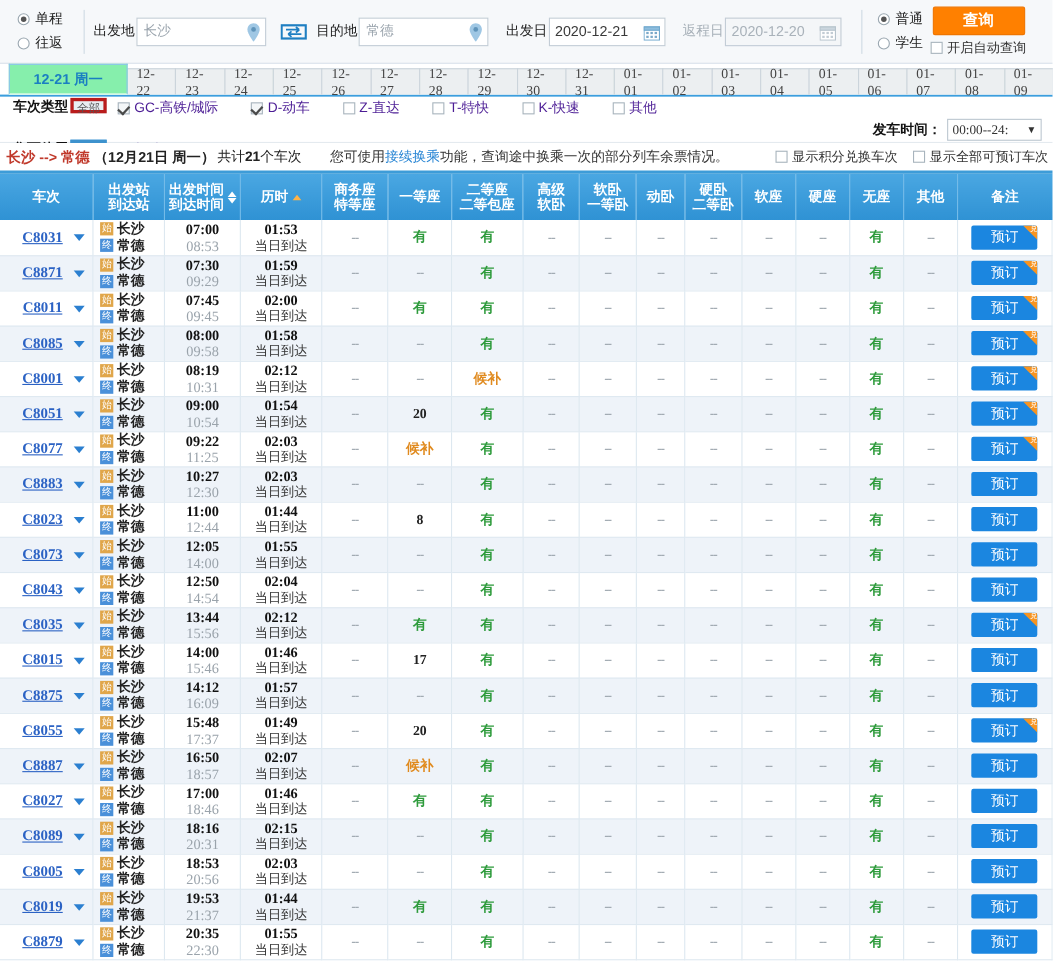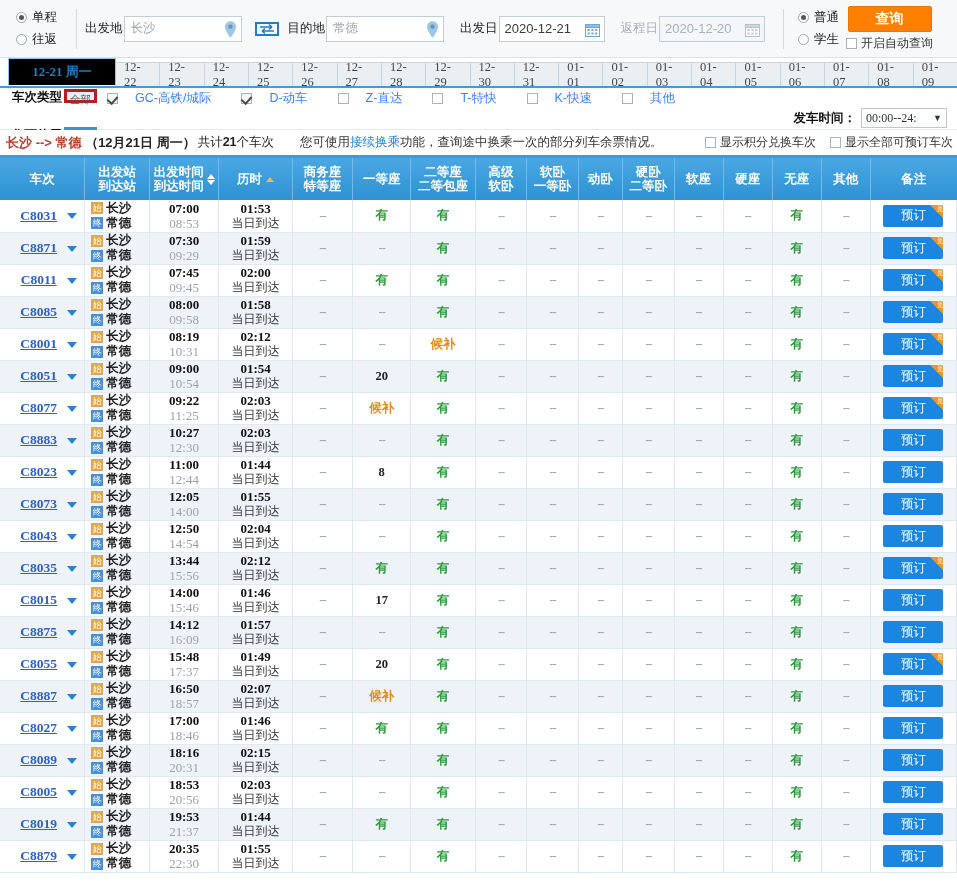--- a/index.html
+++ b/index.html
@@ -103,25 +103,25 @@
   }
   .dtab {
     height: 24px; min-width: 40px; padding: 0 8px;
     background: #eceff1; border: 1px solid #cbd4db; border-bottom: none;
     margin-right: -1px;
     display: flex; align-items: center; justify-content: center;
     font-size: 12.5px; color: #444; cursor: pointer;
     font-family: "Liberation Serif", serif;
   }
   .dtab.active {
-    background: #000000; color: #1a7ec2; font-weight: bold;
+    background: #86efac; color: #1a7ec2; font-weight: bold;
     height: 28px; min-width: 108px;
     border: 1px solid #8cc6ea; border-bottom: 1px solid #fff;
     position: relative; z-index: 2; font-size: 13px;
-    font-family: Liberation Serif, serif;
+    font-family: Liberation Sans, sans-serif;
   }
 
   
   .filters {
     height: 42px; background: #fff;
     border-bottom: 1px solid #e4eaef;
     display: flex; align-items: center;
     padding-left: 12px; position: relative;
   }
   .filters-left { flex: 1; }
@@ -130,22 +130,22 @@
     font-weight: bold; font-size: 12.5px; color: #111;
     white-space: nowrap; margin-right: 2px;
   }
   .pill {
     font-size: 10.5px; padding: 0 3px; height: 14px; line-height: 14px;
     border: 3px solid #b91c1c; background: #e9eef2; color: #555;
     margin-right: 10px; cursor: pointer;
   }
   .pill.sel { background: #4fa3dd; border-color: #3d92cd; color: #fff; }
   .fitem {
-    display: flex; align-items: center; gap: 17px;
-    margin-right: 30px; font-size: 12.5px; color: #3b82f6;
+    display: flex; align-items: center; gap: 4px;
+    margin-right: 30px; font-size: 12.5px; color: #4c1d95;
     white-space: nowrap; cursor: pointer;
   }
   .depart-time {
     position: absolute; right: 10px; top: 20px;
     display: flex; align-items: center; gap: 5px;
   }
   .dt-label { font-weight: bold; font-size: 12.5px; color: #111; }
   .dt-select {
     width: 86px; height: 20px; border: 1px solid #bcc7d0; background: #fff;
     display: flex; align-items: center; justify-content: space-between;

